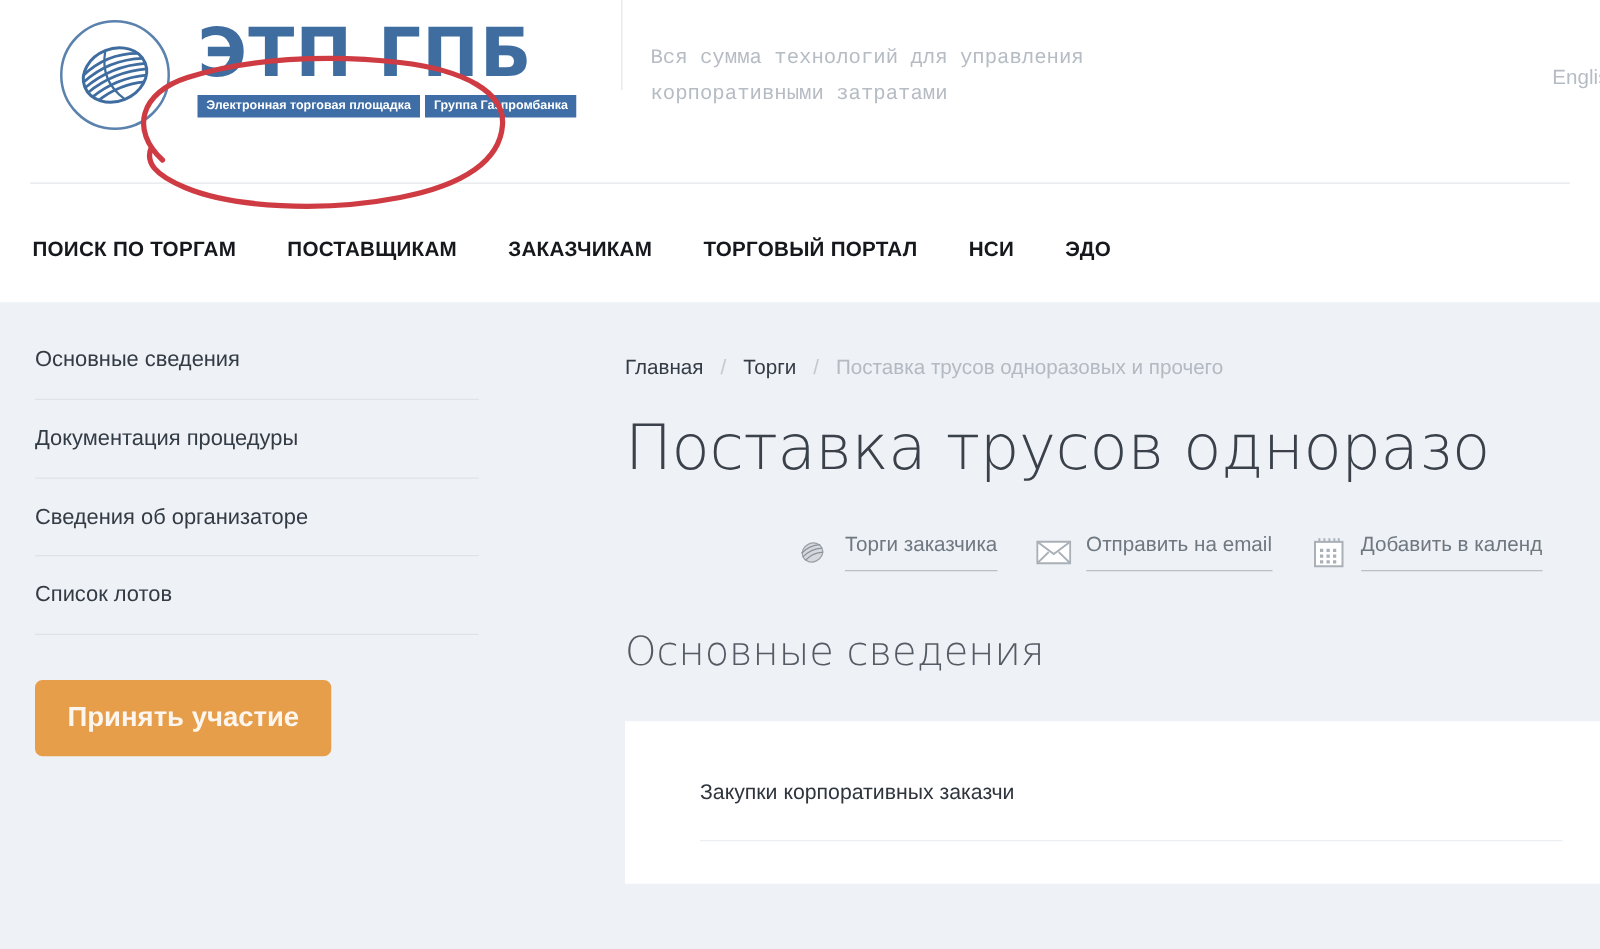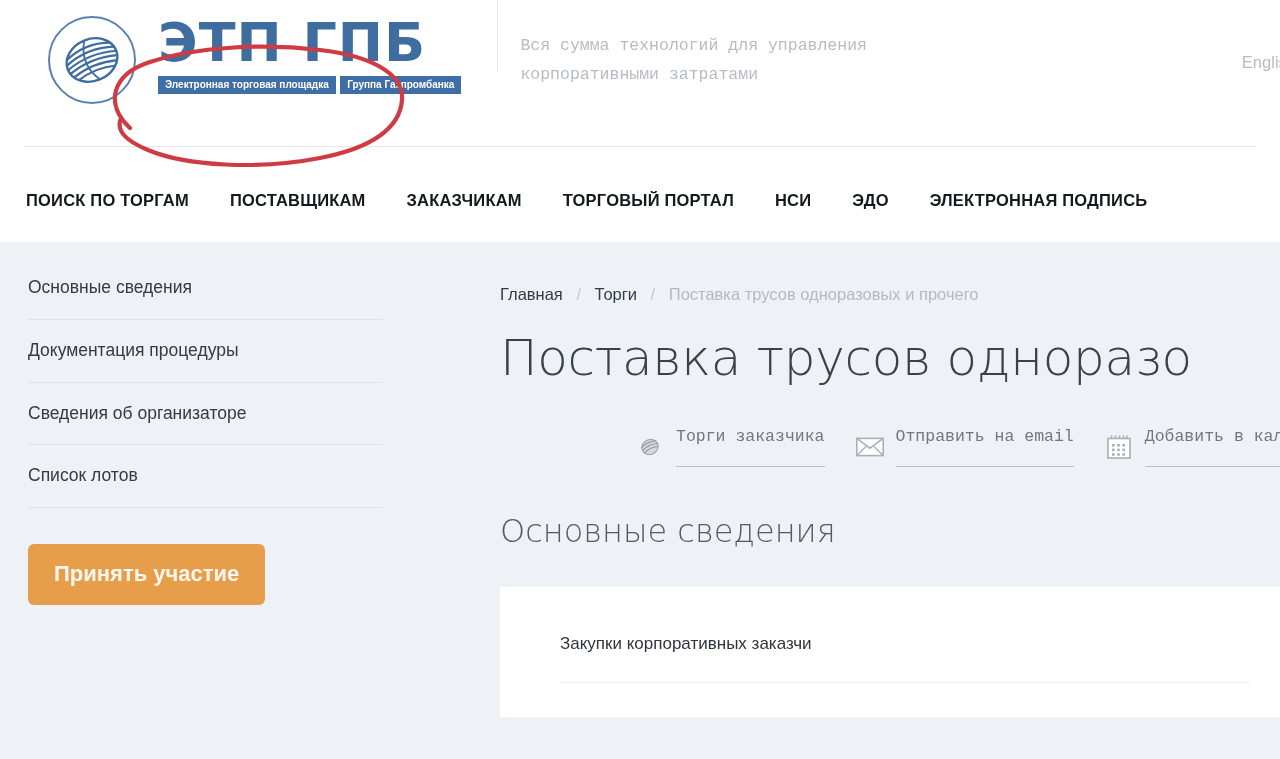--- a/index.html
+++ b/index.html
@@ -241,23 +241,22 @@
     display: flex;
     align-items: center;
     justify-content: center;
     flex: none;
   }
 
   .action-label {
     font-size: 16.5px;
     color: #6f7881;
     border-bottom: 1px solid #b9c0c8;
-    padding-bottom: 20px;
+    padding-bottom: 10px;
     line-height: 1.2;
-    font-family: Liberation Mono, monospace;
   }
 
   .section-heading {
     margin-top: 47px;
     font-size: 32px;
     font-weight: 300;
     color: #545b64;
     line-height: 1.1;
     font-family: "DejaVu Sans", "Liberation Sans", sans-serif;
   }
@@ -345,21 +344,20 @@
 
   <div class="header-rule"></div>
 
   <nav class="nav">
     <div class="nav-item">ПОИСК ПО ТОРГАМ</div>
     <div class="nav-item">ПОСТАВЩИКАМ</div>
     <div class="nav-item">ЗАКАЗЧИКАМ</div>
     <div class="nav-item">ТОРГОВЫЙ ПОРТАЛ</div>
     <div class="nav-item">НСИ</div>
     <div class="nav-item">ЭДО</div>
-    <div class="nav-item">ЭЛЕКТРОННАЯ ПОДПИСЬ</div>
   </nav>
 </div>
 
 <div class="page">
 
   <aside class="sidebar">
     <div class="side-list">
       <div class="side-item first">Основные сведения</div>
       <div class="side-item">Документация процедуры</div>
       <div class="side-item">Сведения об организаторе</div>

